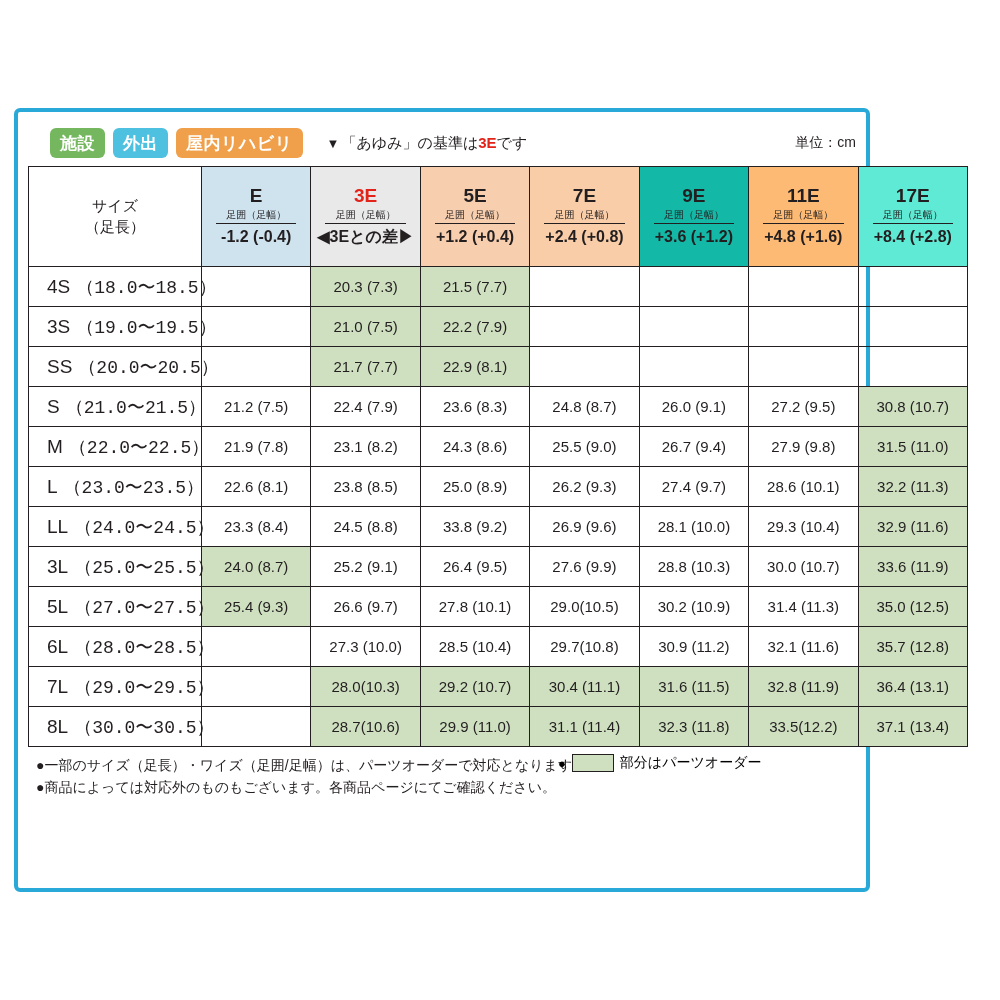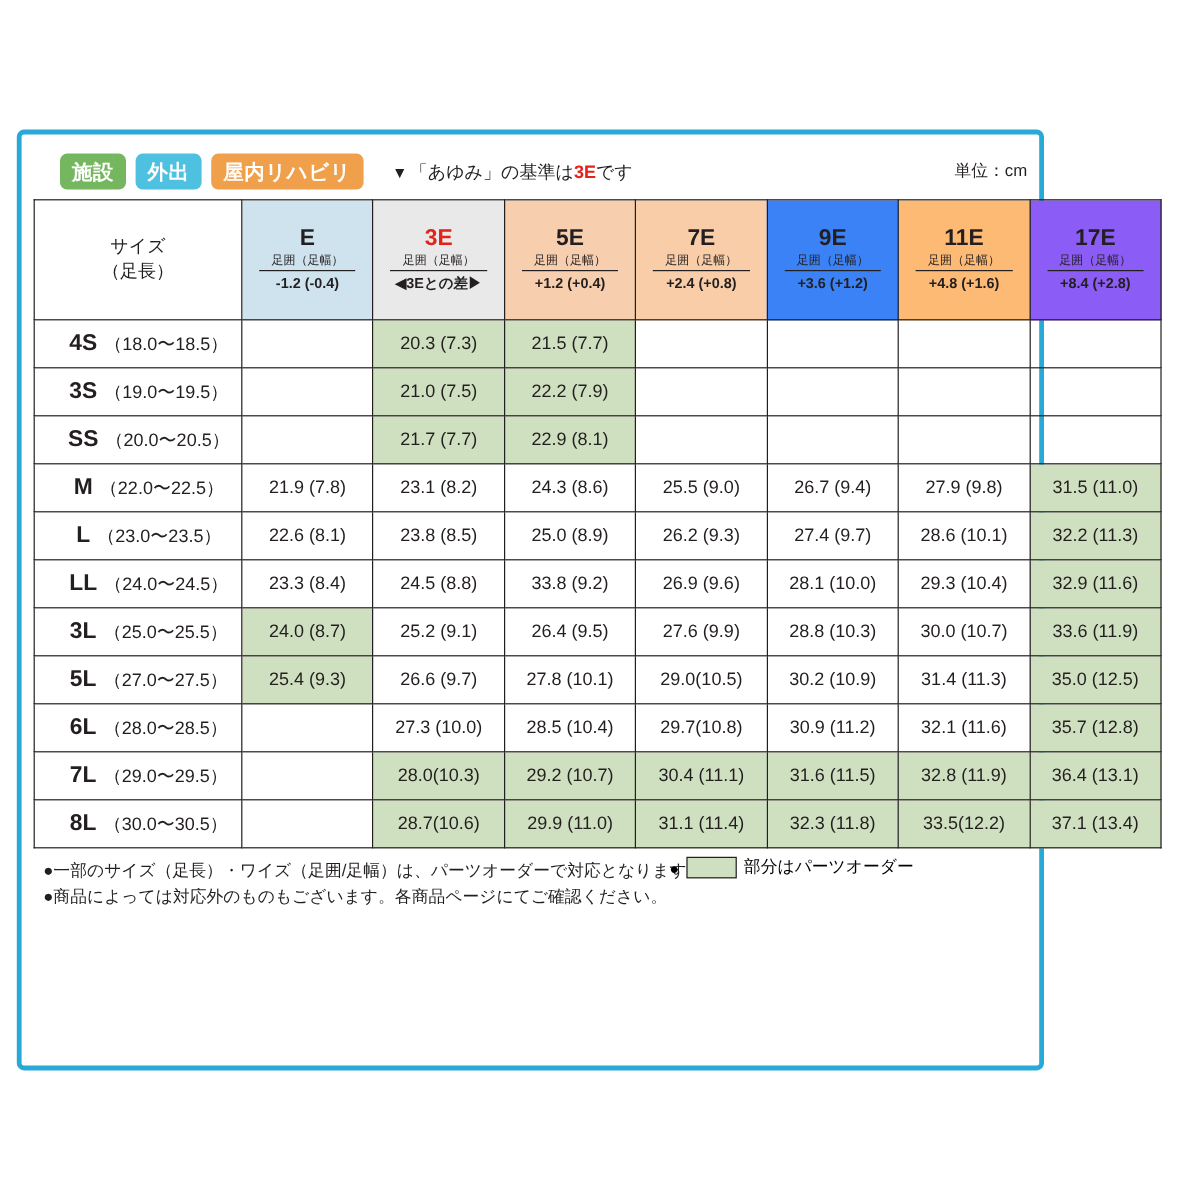--- a/index.html
+++ b/index.html
@@ -118,45 +118,45 @@
     height: 1px;
     background: #231f20;
     margin: 1px 12px 3px 12px;
   }
   .hd-col .sub1 {
     font-size: 10px;
     display: block;
     line-height: 1.25;
   }
   .hd-col .sub2 {
-    font-size: 12px;
+    font-size: 16px;
     display: block;
     line-height: 1.25;
     font-weight: bold;
   }
 
   .h-e   { background: #cfe3ef; }
   .h-3e  { background: #e9e9e9; }
   .h-5e  { background: #f7cfae; }
   .h-7e  { background: #f8cda8; }
-  .h-9e  { background: #3b82f6; margin-top: 20px; }
+  .h-9e  { background: #14b8a6; margin-top: 20px; }
   .h-11e { background: #fdba74; }
-  .h-17e { background: #8b5cf6; }
+  .h-17e { background: #5eead4; }
 
   .h-3e .wname { color: #e2231a; }
 
   
   tbody tr { height: 40px; }
   td.sz {
     text-align: left;
     padding-left: 18px !important;
     white-space: nowrap;
   }
-  td.sz .lbl { font-size: 19px; font-weight: bold; }
-  td.sz .len { font-size: 15px; margin-left: 6px; }
+  td.sz .lbl { font-size: 19px; font-weight: normal; }
+  td.sz .len { font-size: 18px; margin-left: 6px; font-family: Liberation Mono, monospace; }
   td.val { font-size: 16px; }
   td.green-cell { background: #cfe0c0; }
   td.dashed-bottom { border-bottom: 1px dashed #231f20; }
 
   
   .footer {
     margin-top: 7px;
     padding-left: 8px;
     position: relative;
   }
@@ -274,20 +274,30 @@
             </tr>
             <tr>
               <td class="sz dashed-bottom"><span class="lbl">SS</span><span class="len">（20.0〜20.5）</span></td>
               <td class="val dashed-bottom"></td>
               <td class="val green-cell dashed-bottom">21.7 (7.7)</td>
               <td class="val green-cell dashed-bottom">22.9 (8.1)</td>
               <td class="val dashed-bottom"></td>
               <td class="val dashed-bottom"></td>
               <td class="val dashed-bottom"></td>
               <td class="val dashed-bottom"></td>
+            </tr>
+            <tr>
+              <td class="sz"><span class="lbl">S</span><span class="len">（21.0〜21.5）</span></td>
+              <td class="val">21.2 (7.5)</td>
+              <td class="val">22.4 (7.9)</td>
+              <td class="val">23.6 (8.3)</td>
+              <td class="val">24.8 (8.7)</td>
+              <td class="val">26.0 (9.1)</td>
+              <td class="val">27.2 (9.5)</td>
+              <td class="val green-cell">30.8 (10.7)</td>
             </tr>
             <tr>
               <td class="sz"><span class="lbl">M</span><span class="len">（22.0〜22.5）</span></td>
               <td class="val">21.9 (7.8)</td>
               <td class="val">23.1 (8.2)</td>
               <td class="val">24.3 (8.6)</td>
               <td class="val">25.5 (9.0)</td>
               <td class="val">26.7 (9.4)</td>
               <td class="val">27.9 (9.8)</td>
               <td class="val green-cell">31.5 (11.0)</td>

